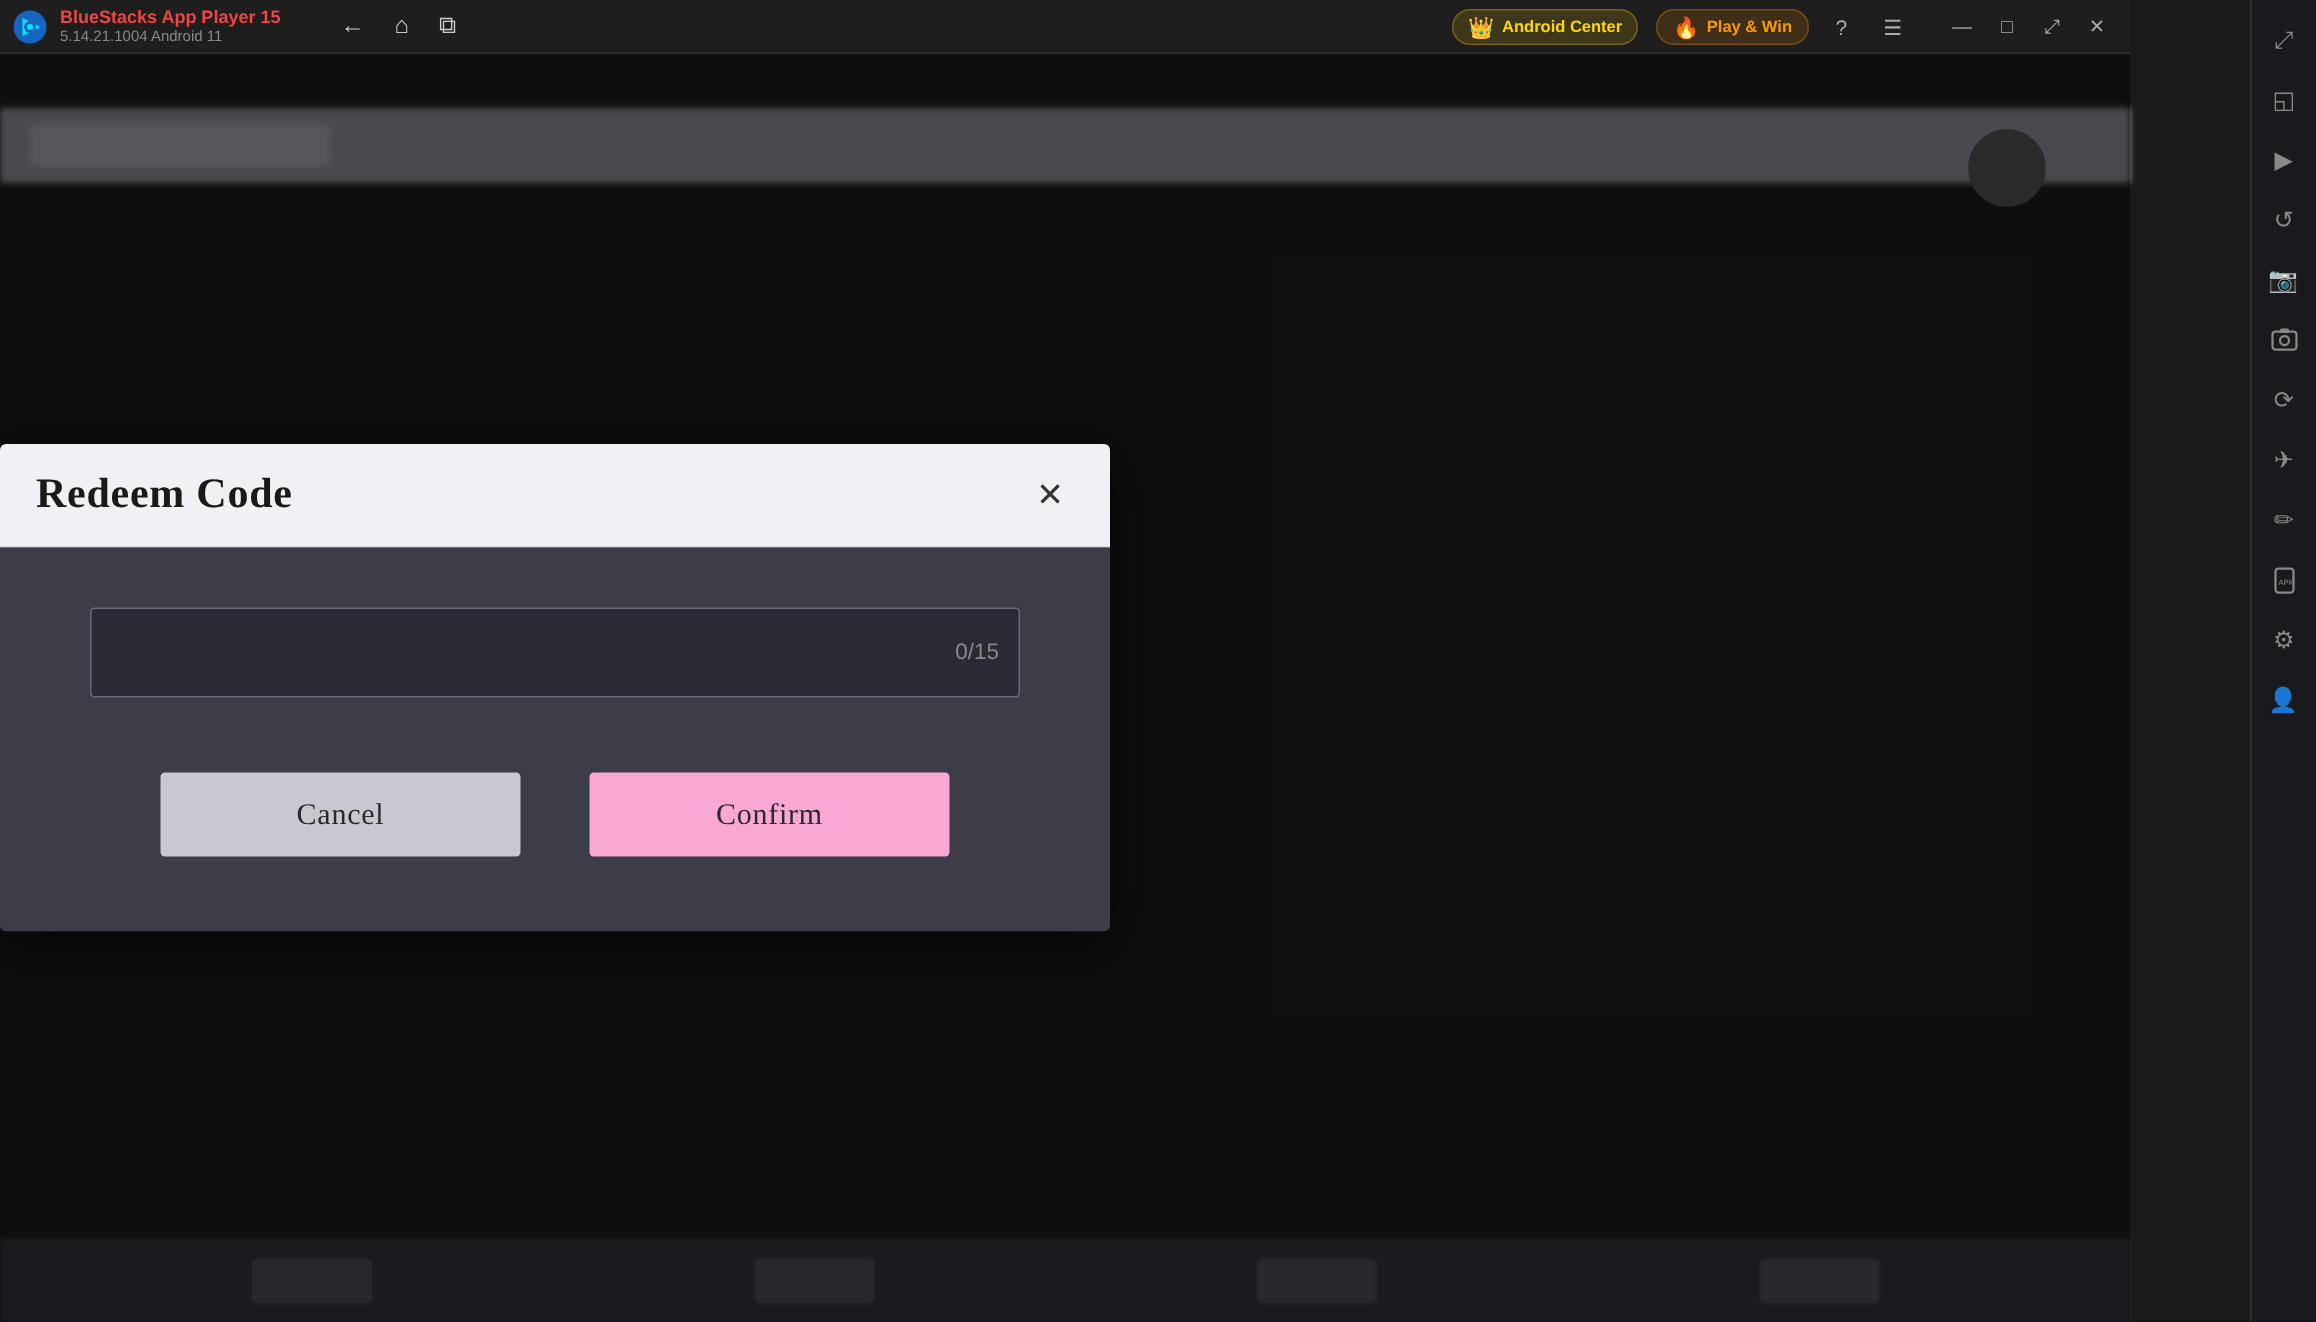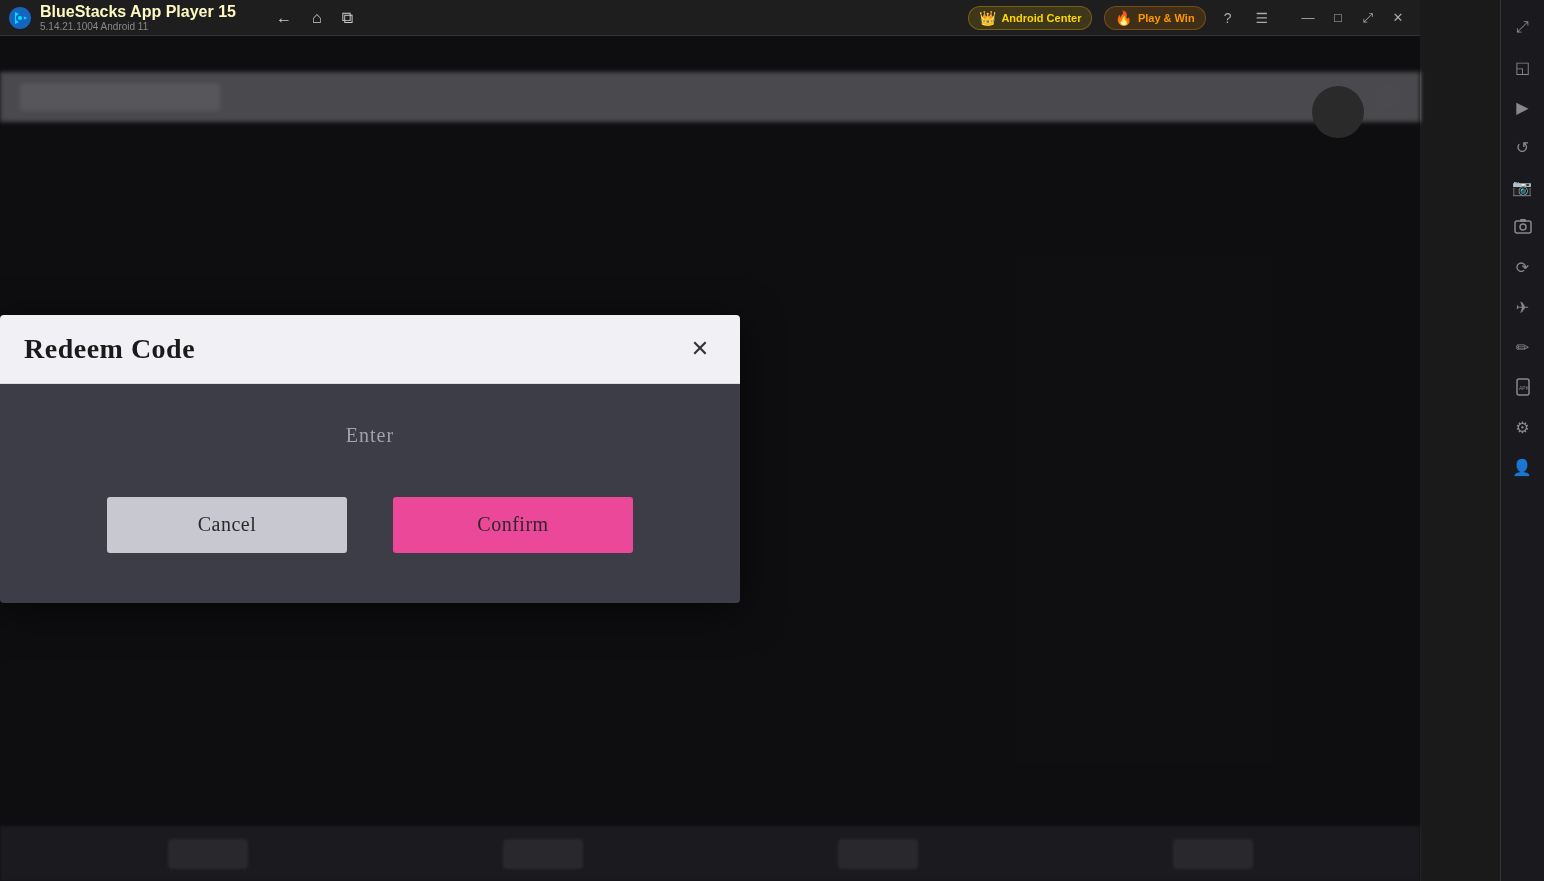--- a/index.html
+++ b/index.html
@@ -34,22 +34,22 @@
       margin-right: 8px;
       flex-shrink: 0;
     }
 
     .titlebar-logo svg {
       width: 24px;
       height: 24px;
     }
 
     .titlebar-appname {
-      color: #fef9c3;
-      font-size: 16px;
+      color: #ef4444;
+      font-size: 12px;
       font-weight: 600;
       line-height: 1.2;
     }
 
     .titlebar-version {
       color: #888;
       font-size: 10px;
       line-height: 1.2;
     }
 
@@ -334,21 +334,21 @@
       border: none;
       letter-spacing: 0.5px;
     }
 
     .cancel-btn {
       background: #c8c8d0;
       color: #2a2a2a;
     }
 
     .confirm-btn {
-      background: #ec4899;
+      background: #f9a8d4;
       color: #2a2a2a;
     }
 
     
     .avatar-circle {
       position: absolute;
       top: 50px;
       right: 56px;
       width: 52px;
       height: 52px;
@@ -448,22 +448,25 @@
 
 <div class="modal-overlay">
   <div class="modal">
 
     <div class="modal-header">
       <span class="modal-title">Redeem Code</span>
       <div class="modal-close-btn">✕</div>
     </div>
 
     <div class="modal-body">
-      <div class="modal-enter-label">Enter</div>
-
+
+      <div class="code-input-wrapper">
+        <input type="text" class="code-input" maxlength="15" style="">
+        <span class="code-counter">0/15</span>
+      </div>
 
       <div class="modal-buttons">
         <button class="modal-btn cancel-btn">Cancel</button>
         <button class="modal-btn confirm-btn">Confirm</button>
       </div>
     </div>
   </div>
 </div>
 
 </body></html>

